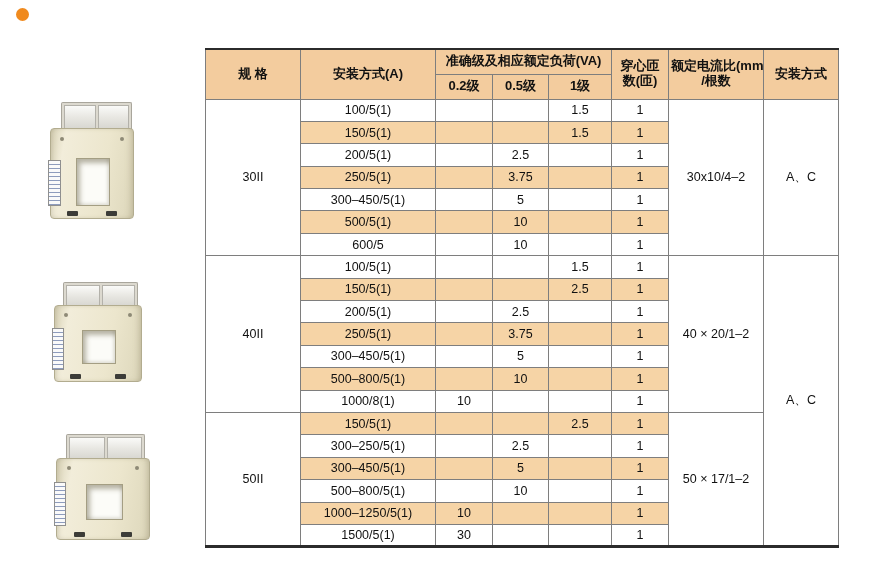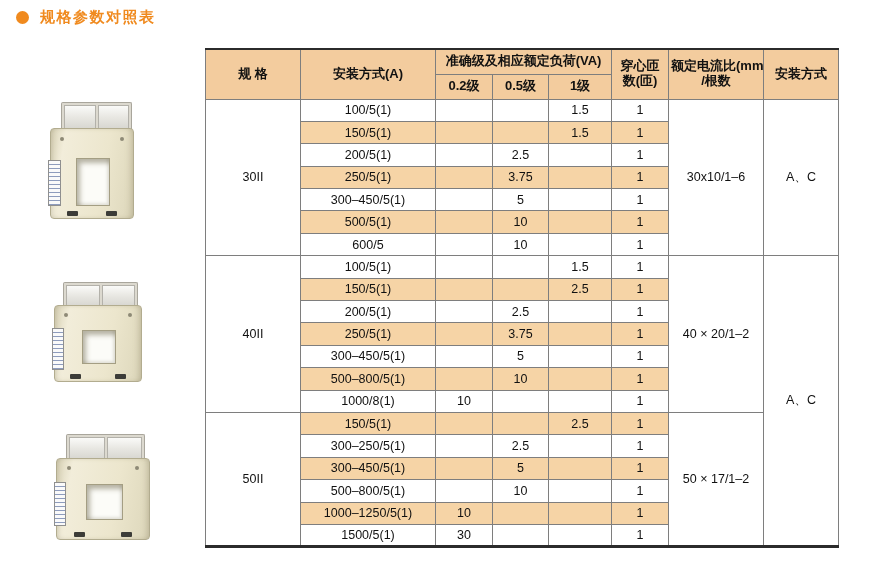--- a/index.html
+++ b/index.html
@@ -76,21 +76,20 @@
   .t-screw{position:absolute;width:4px;height:4px;border-radius:50%;background:#8e8a76;}
   .t-foot{position:absolute;bottom:2px;width:11px;height:5px;background:#3c3c38;border-radius:1px;}
 </style>
 </head>
 <body>
 
 <div class="page">
 
   <div class="title-row">
     <span class="bullet"></span>
-    <span class="title-text">规格参数对照表</span>
   </div>
 
   <div class="transformer" style="left:50px;top:102px;width:84px;height:117px;">
     <div class="t-term" style="left:11px;right:2px;height:32px;">
       <div class="t-cover"></div>
       <div class="t-cover"></div>
     </div>
     <div class="t-body" style="top:26px;">
       <span class="t-screw" style="left:9px;top:8px;"></span>
       <span class="t-screw" style="right:9px;top:8px;"></span>
@@ -164,21 +163,21 @@
       </tr>
     </thead>
     <tbody>
         <tr>
           <td rowspan="7" class="spec-cell">30II</td>
           <td class="ratio-cell">100/5(1)</td>
           <td class="num-cell"></td>
           <td class="num-cell"></td>
           <td class="num-cell">1.5</td>
           <td class="num-cell">1</td>
-          <td rowspan="7" class="busbar-cell">30x10/1–6</td>
+          <td rowspan="7" class="busbar-cell">30x10/4–2</td>
           <td rowspan="7" class="install-cell">A、C</td>
         </tr>
         <tr>
           <td class="ratio-cell stripe">150/5(1)</td>
           <td class="num-cell stripe"></td>
           <td class="num-cell stripe"></td>
           <td class="num-cell stripe">1.5</td>
           <td class="num-cell stripe">1</td>
         </tr>
         <tr>

